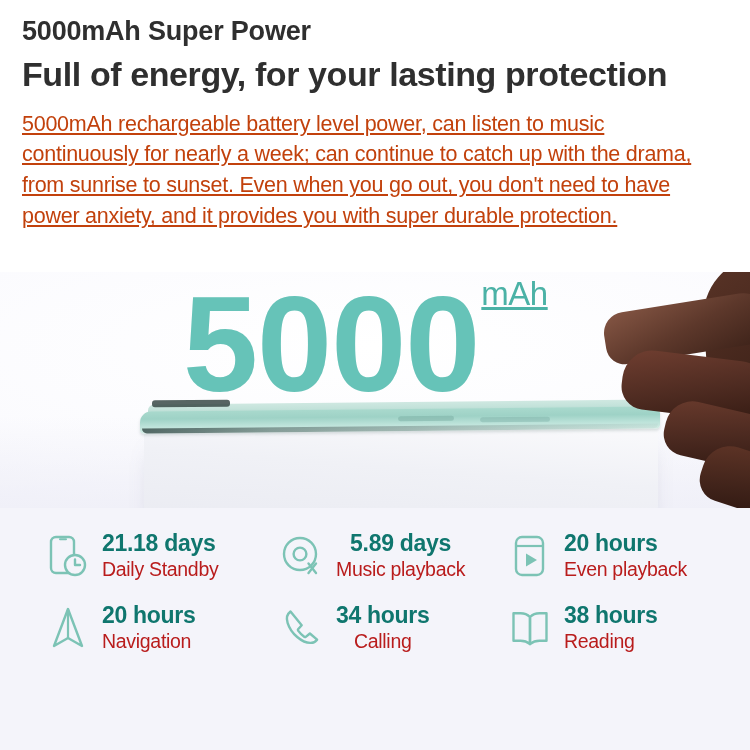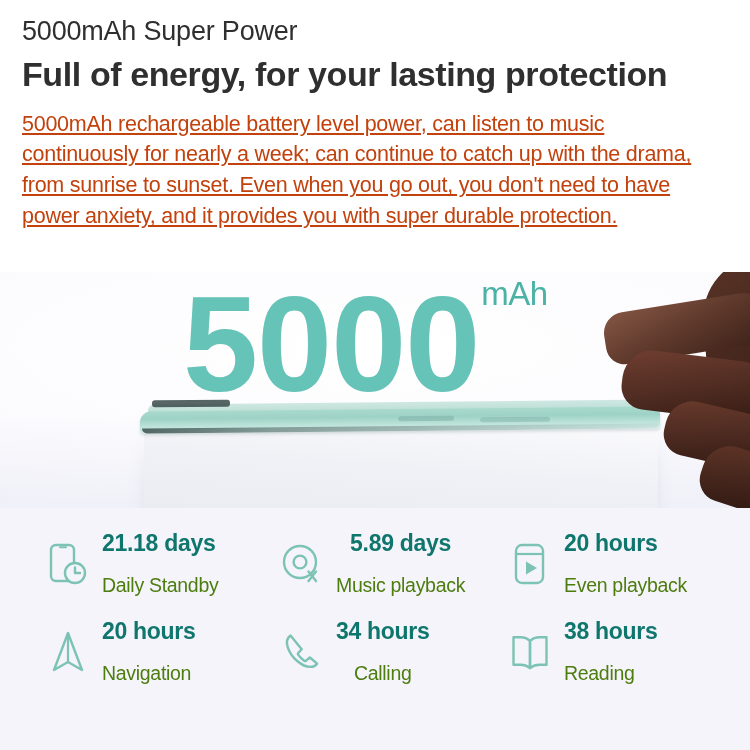--- a/index.html
+++ b/index.html
@@ -13,21 +13,21 @@
   #page {
     position:relative;
     width:750px; height:750px;
     background:#ffffff;
     overflow:hidden;
   }
 
   
   .copy { position:absolute; left:22px; top:14px; width:700px; }
   .h-main {
-    font-size:27px; font-weight:normal; color:#2f2f2f;
+    font-size:27px; font-weight:bold; color:#2f2f2f;
     letter-spacing:-0.2px; line-height:1.32; white-space:nowrap;
   }
   .h-sub {
     font-size:34px; font-weight:bold; color:#2f2f2f;
     letter-spacing:-0.4px; line-height:1.35; white-space:nowrap;
     margin-top:2px;
   }
   .body-copy {
     margin-top:11px;
     font-size:21.5px; color:#c2410c; line-height:1.44;
@@ -52,21 +52,21 @@
     font-size:135px; font-weight:bold;
     color:#66c3b8;
     letter-spacing:-1px;
     line-height:1;
     font-family:"Liberation Sans", sans-serif;
     display:flex; align-items:flex-start;
   }
   .bignum .digits { display:block; }
   .bignum .unit {
     font-size:33px; font-weight:normal; color:#4bb2a6;
-    letter-spacing:-0.5px; margin-left:2px;
+    letter-spacing:-0.5px; margin-left:2px;text-decoration:underline;
   }
 
   
   .phone-wrap { position:absolute; left:140px; top:130px; width:520px; height:40px; }
   .phone-top {
     position:absolute; left:8px; top:0; width:510px; height:9px;
     background:linear-gradient(180deg,#cfe8e1 0%, #bcdfd6 100%);
     border-radius:8px 10px 2px 2px;
     transform:skewY(-0.55deg);
   }
@@ -165,22 +165,22 @@
     width:44px; height:50px; flex:0 0 44px;
     display:flex; align-items:center; justify-content:center;
     margin-right:12px;
   }
   .f-text { display:flex; flex-direction:column; justify-content:center; }
   .f-value {
     font-size:23px; font-weight:bold; color:#0f766e;
     letter-spacing:-0.3px; line-height:1.18; white-space:nowrap;
   }
   .f-label {
-    font-size:19.5px; color:#4d7c0f; letter-spacing:-0.3px;
-    line-height:1.22; white-space:nowrap; margin-top:17px;
+    font-size:19.5px; color:#b91c1c; letter-spacing:-0.3px;
+    line-height:1.22; white-space:nowrap; margin-top:1px;
   }
 </style>
 </head>
 <body>
 
 <div id="page">
 
   <div class="copy">
     <div class="h-main">5000mAh Super Power</div>
     <div class="h-sub">Full of energy, for your lasting protection</div>

